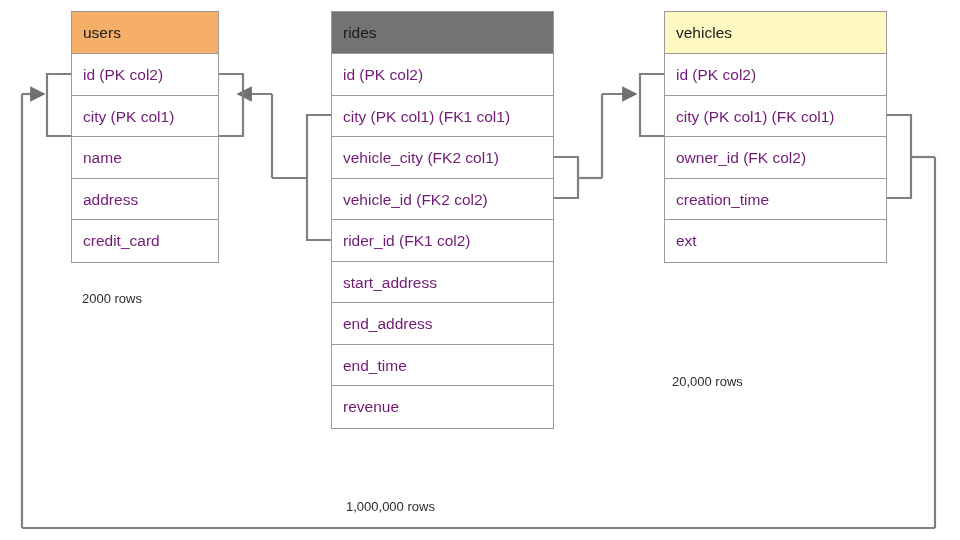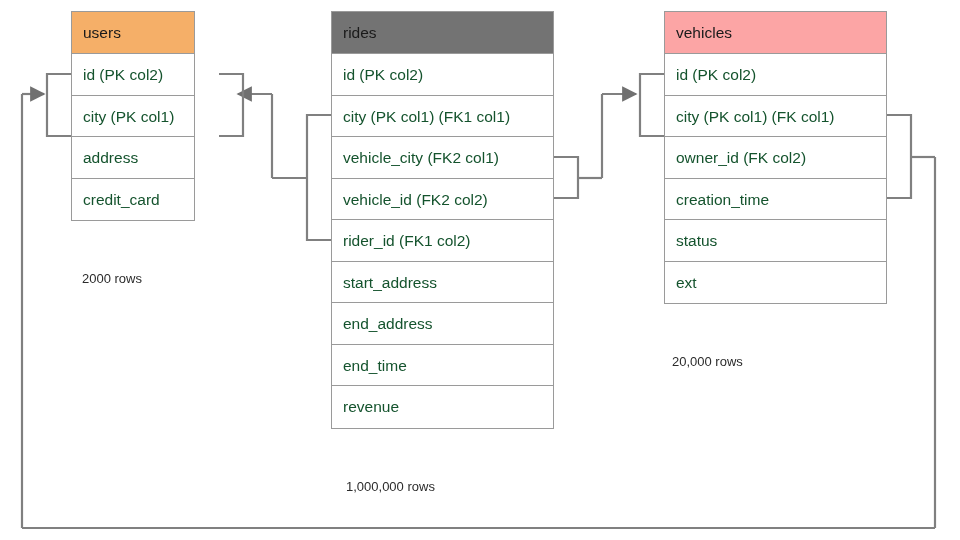--- a/index.html
+++ b/index.html
@@ -39,33 +39,34 @@
     border-bottom: 1px solid #9a9a9a;
     white-space: nowrap;
     overflow: hidden;
   }
   .entity-row {
     box-sizing: border-box;
     height: 41.5px;
     line-height: 41.5px;
     padding: 0 0 0 11px;
     font-size: 15.5px;
-    color: #14532d;
+    color: #701a75;
     border-bottom: 1px solid #9a9a9a;
     white-space: nowrap;
     overflow: hidden;
   }
   .entity-row.last {
     border-bottom: none;
   }
   .row-count {
     position: absolute;
     font-size: 13px;
     color: #2b2b2b;
     white-space: nowrap;
+    margin-top: 20px;
   }
 </style>
 </head>
 <body>
 
 <div id="canvas">
 
   <svg id="connectors" viewBox="0 0 960 540" width="960" height="540">
     <defs>
       <marker id="arrowRight" viewBox="0 0 10 10" refX="9" refY="5" markerWidth="7" markerHeight="7" orient="auto-start-reverse">
@@ -114,47 +115,47 @@
         <path d="M 22 528 L 22 94"></path>
 
         <path d="M 22 94 L 44 94" marker-end="url(#arrowRight)"></path>
 
         <path d="M 71 74 L 47 74 L 47 136 L 71 136"></path>
       </g>
 
     </g>
   </svg>
 
-  <div class="entity" style="left:71px; top:11px; width:124px;">
+  <div class="entity" style="left:71px; top:11px; width:148px;">
     <div class="entity-header" style="background:#F5AF68;">users</div>
     <div class="entity-row">id (PK col2)</div>
     <div class="entity-row">city (PK col1)</div>
+    <div class="entity-row">name</div>
     <div class="entity-row">address</div>
     <div class="entity-row last">credit_card</div>
   </div>
   <div class="row-count" style="left:82px; top:271px;">2000 rows</div>
 
   <div class="entity" style="left:331px; top:11px; width:223px;">
     <div class="entity-header" style="background:#737373;">rides</div>
     <div class="entity-row">id (PK col2)</div>
     <div class="entity-row">city (PK col1) (FK1 col1)</div>
     <div class="entity-row">vehicle_city (FK2 col1)</div>
     <div class="entity-row">vehicle_id (FK2 col2)</div>
     <div class="entity-row">rider_id (FK1 col2)</div>
     <div class="entity-row">start_address</div>
     <div class="entity-row">end_address</div>
     <div class="entity-row">end_time</div>
     <div class="entity-row last">revenue</div>
   </div>
   <div class="row-count" style="left:346px; top:479px;">1,000,000 rows</div>
 
   <div class="entity" style="left:664px; top:11px; width:223px;">
-    <div class="entity-header" style="background:#fca5a5;">vehicles</div>
+    <div class="entity-header" style="background:#fef9c3;">vehicles</div>
     <div class="entity-row">id (PK col2)</div>
     <div class="entity-row">city (PK col1) (FK col1)</div>
     <div class="entity-row">owner_id (FK col2)</div>
     <div class="entity-row">creation_time</div>
-    <div class="entity-row">status</div>
     <div class="entity-row last">ext</div>
   </div>
   <div class="row-count" style="left:672px; top:354px;text-align:center;">20,000 rows</div>
 
 </div>
 
 </body></html>

